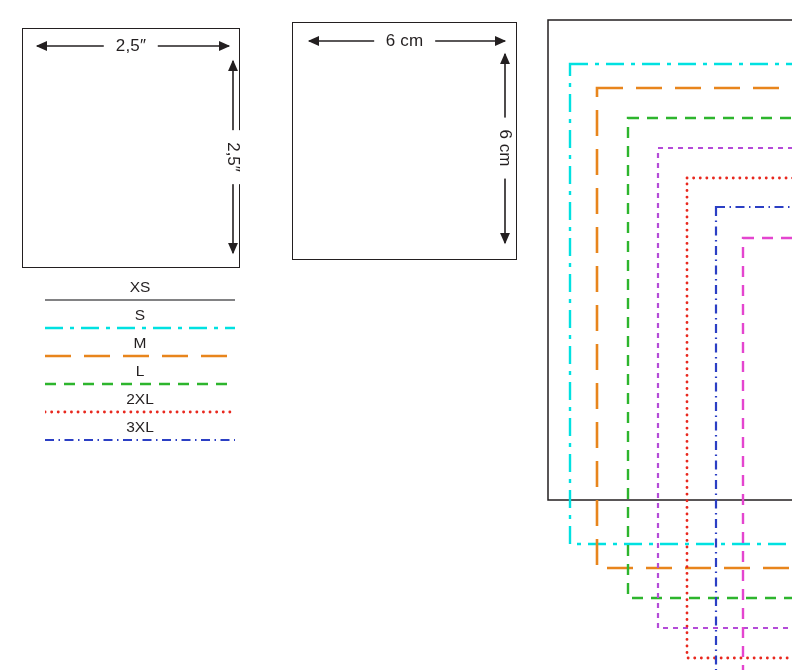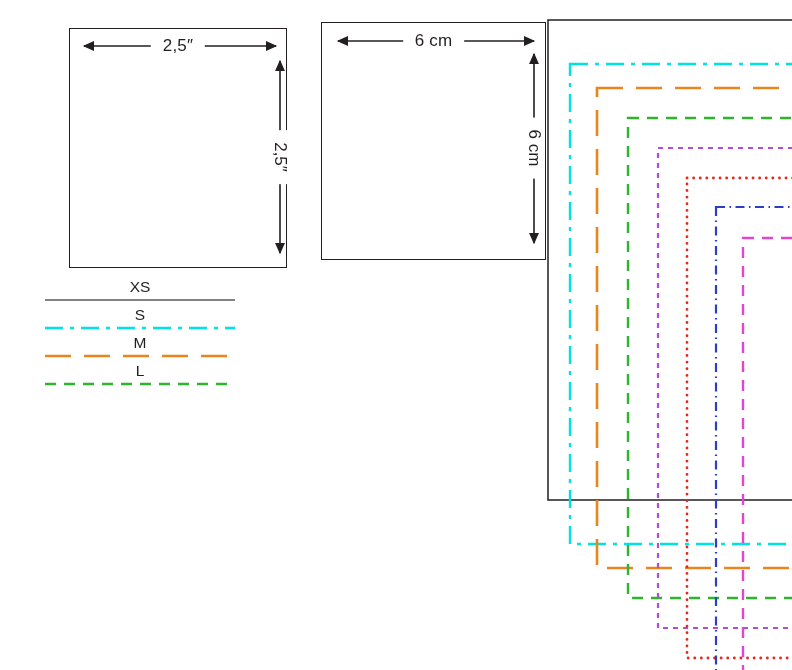--- a/index.html
+++ b/index.html
@@ -1,22 +1,22 @@
 <!DOCTYPE html>
 <html><head>
 <meta charset="utf-8">
 <style>
   * { margin:0; padding:0; box-sizing:border-box; }
   html,body { width:792px; height:670px; background:#ffffff; overflow:hidden;
     font-family:"Liberation Sans","DejaVu Sans",sans-serif; color:#231f20; }
   .stage { position:absolute; left:0; top:0; width:792px; height:670px; background:#fff; overflow:hidden; }
 
-  .mbox { position:absolute; border:1.6px solid #231f20; background:#fff;margin-left:47px; }
+  .mbox { position:absolute; border:1.6px solid #231f20; background:#fff; }
   #box-inch { left:22px; top:28px; width:218px; height:240px; }
-  #box-cm   { left:274px; top:22px; width:225px; height:238px; }
+  #box-cm   { left:292px; top:22px; width:225px; height:238px; }
   .dim-svg { position:absolute; left:0; top:0; width:100%; height:100%; }
 
   .h-label { position:absolute; left:50%; transform:translateX(-50%);
     background:#fff; padding:0 12px; font-size:17px; line-height:20px; letter-spacing:.2px; }
   .v-label { position:absolute; transform:translate(-50%,-50%) rotate(90deg);
     background:#fff; padding:0 12px; font-size:17px; line-height:20px; white-space:nowrap; }
 
   .legend { position:absolute; left:45px; top:276px; width:190px;text-align:center; }
   .legend-row { height:28px; display:flex; flex-direction:column; align-items:center; justify-content:flex-end; }
   .legend-label { font-size:15.5px; line-height:1.1; margin-bottom:1px; color:#231f20; }
@@ -75,20 +75,32 @@
         <svg class="legend-line" width="190" height="8">
           <line x1="0" y1="4" x2="190" y2="4" stroke="#e8851c" stroke-width="2.6" stroke-dasharray="26 13"></line>
         </svg>
       </div>
       <div class="legend-row">
         <span class="legend-label">L</span>
         <svg class="legend-line" width="190" height="8">
           <line x1="0" y1="4" x2="190" y2="4" stroke="#2db52d" stroke-width="2.4" stroke-dasharray="11 8"></line>
         </svg>
       </div>
+      <div class="legend-row">
+        <span class="legend-label">2XL</span>
+        <svg class="legend-line" width="190" height="8">
+          <line x1="0" y1="4" x2="190" y2="4" stroke="#e8281e" stroke-width="2.8" stroke-dasharray="0.1 6.5" stroke-linecap="round"></line>
+        </svg>
+      </div>
+      <div class="legend-row">
+        <span class="legend-label">3XL</span>
+        <svg class="legend-line" width="190" height="8">
+          <line x1="0" y1="4" x2="190" y2="4" stroke="#2b3fc4" stroke-width="2.2" stroke-dasharray="9 4.5 1.5 4.5"></line>
+        </svg>
+      </div>
     </div>
 
   <svg id="cascade">
       <rect x="548" y="20" width="480" height="480" fill="none" stroke="#231f20" stroke-width="1.5"></rect>
       <rect x="570" y="64" width="480" height="480" fill="none" stroke="#00e1e1" stroke-width="2.4" stroke-dasharray="18 7 4 7"></rect>
       <rect x="597" y="88" width="480" height="480" fill="none" stroke="#e8851c" stroke-width="2.6" stroke-dasharray="26 13"></rect>
       <rect x="628" y="118" width="480" height="480" fill="none" stroke="#2db52d" stroke-width="2.4" stroke-dasharray="11 8"></rect>
       <rect x="658" y="148" width="480" height="480" fill="none" stroke="#b44bd8" stroke-width="2.2" stroke-dasharray="5 5"></rect>
       <rect x="687" y="178" width="480" height="480" fill="none" stroke="#e8281e" stroke-width="2.8" stroke-dasharray="0.1 6.5" stroke-linecap="round"></rect>
       <rect x="716" y="207" width="480" height="480" fill="none" stroke="#2b3fc4" stroke-width="2.2" stroke-dasharray="9 4.5 1.5 4.5"></rect>

